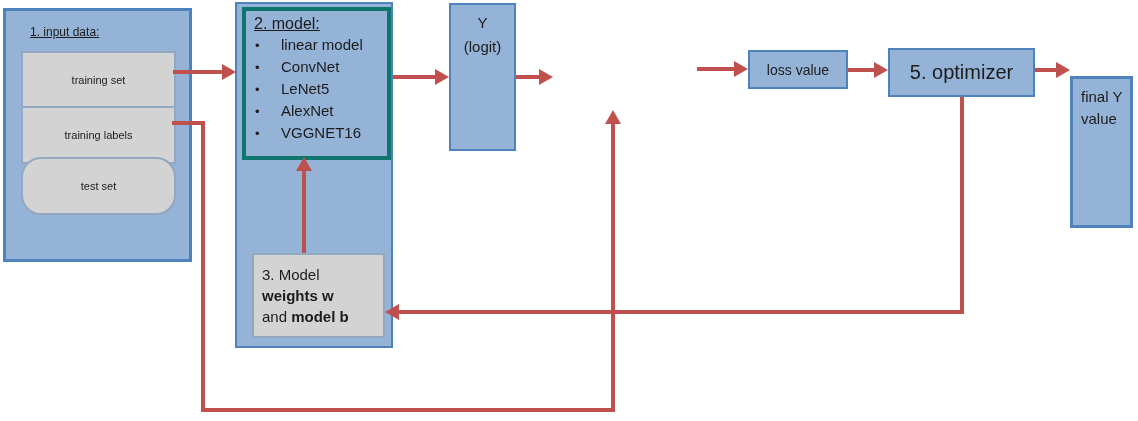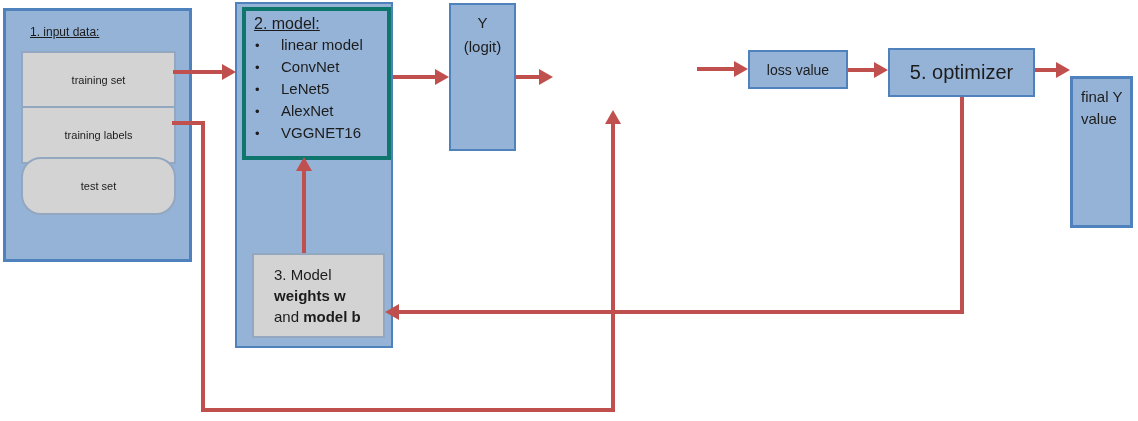--- a/index.html
+++ b/index.html
@@ -33,21 +33,21 @@
   .in-item4{top:199px;}
 
   
   .model-panel{left:235px;top:2px;width:158px;height:346px;}
   .model-black{left:5px;top:3px;width:149px;height:153px;border:4px solid #0f766e;background:transparent;padding:3px 0 0 7px;}
   .model-title{font-size:16px;text-decoration:underline;margin:1px 0 3px 1px;}
   .bullet-row{display:flex;align-items:baseline;height:22px;font-size:15px;}
   .bullet-glyph{width:26px;padding-left:2px;font-size:13px;}
 
   
-  .weights-box{left:252px;top:253px;width:133px;height:85px;padding:9px 0 0 20px;font-size:15px;line-height:21px;}
+  .weights-box{left:252px;top:253px;width:133px;height:85px;padding:9px 0 0 8px;font-size:15px;line-height:21px;}
   .b{font-weight:bold;}
 
   
   .logit-box{left:449px;top:3px;width:67px;height:148px;text-align:center;padding-top:6px;font-size:15px;line-height:24px;}
 
   
   .softmax-box{left:553px;top:42px;width:144px;height:68px;padding:11px 0 0 18px;font-size:15px;line-height:22px;}
 
   
   .loss-box{left:748px;top:50px;width:100px;height:39px;display:flex;align-items:center;justify-content:center;font-size:14px;}

